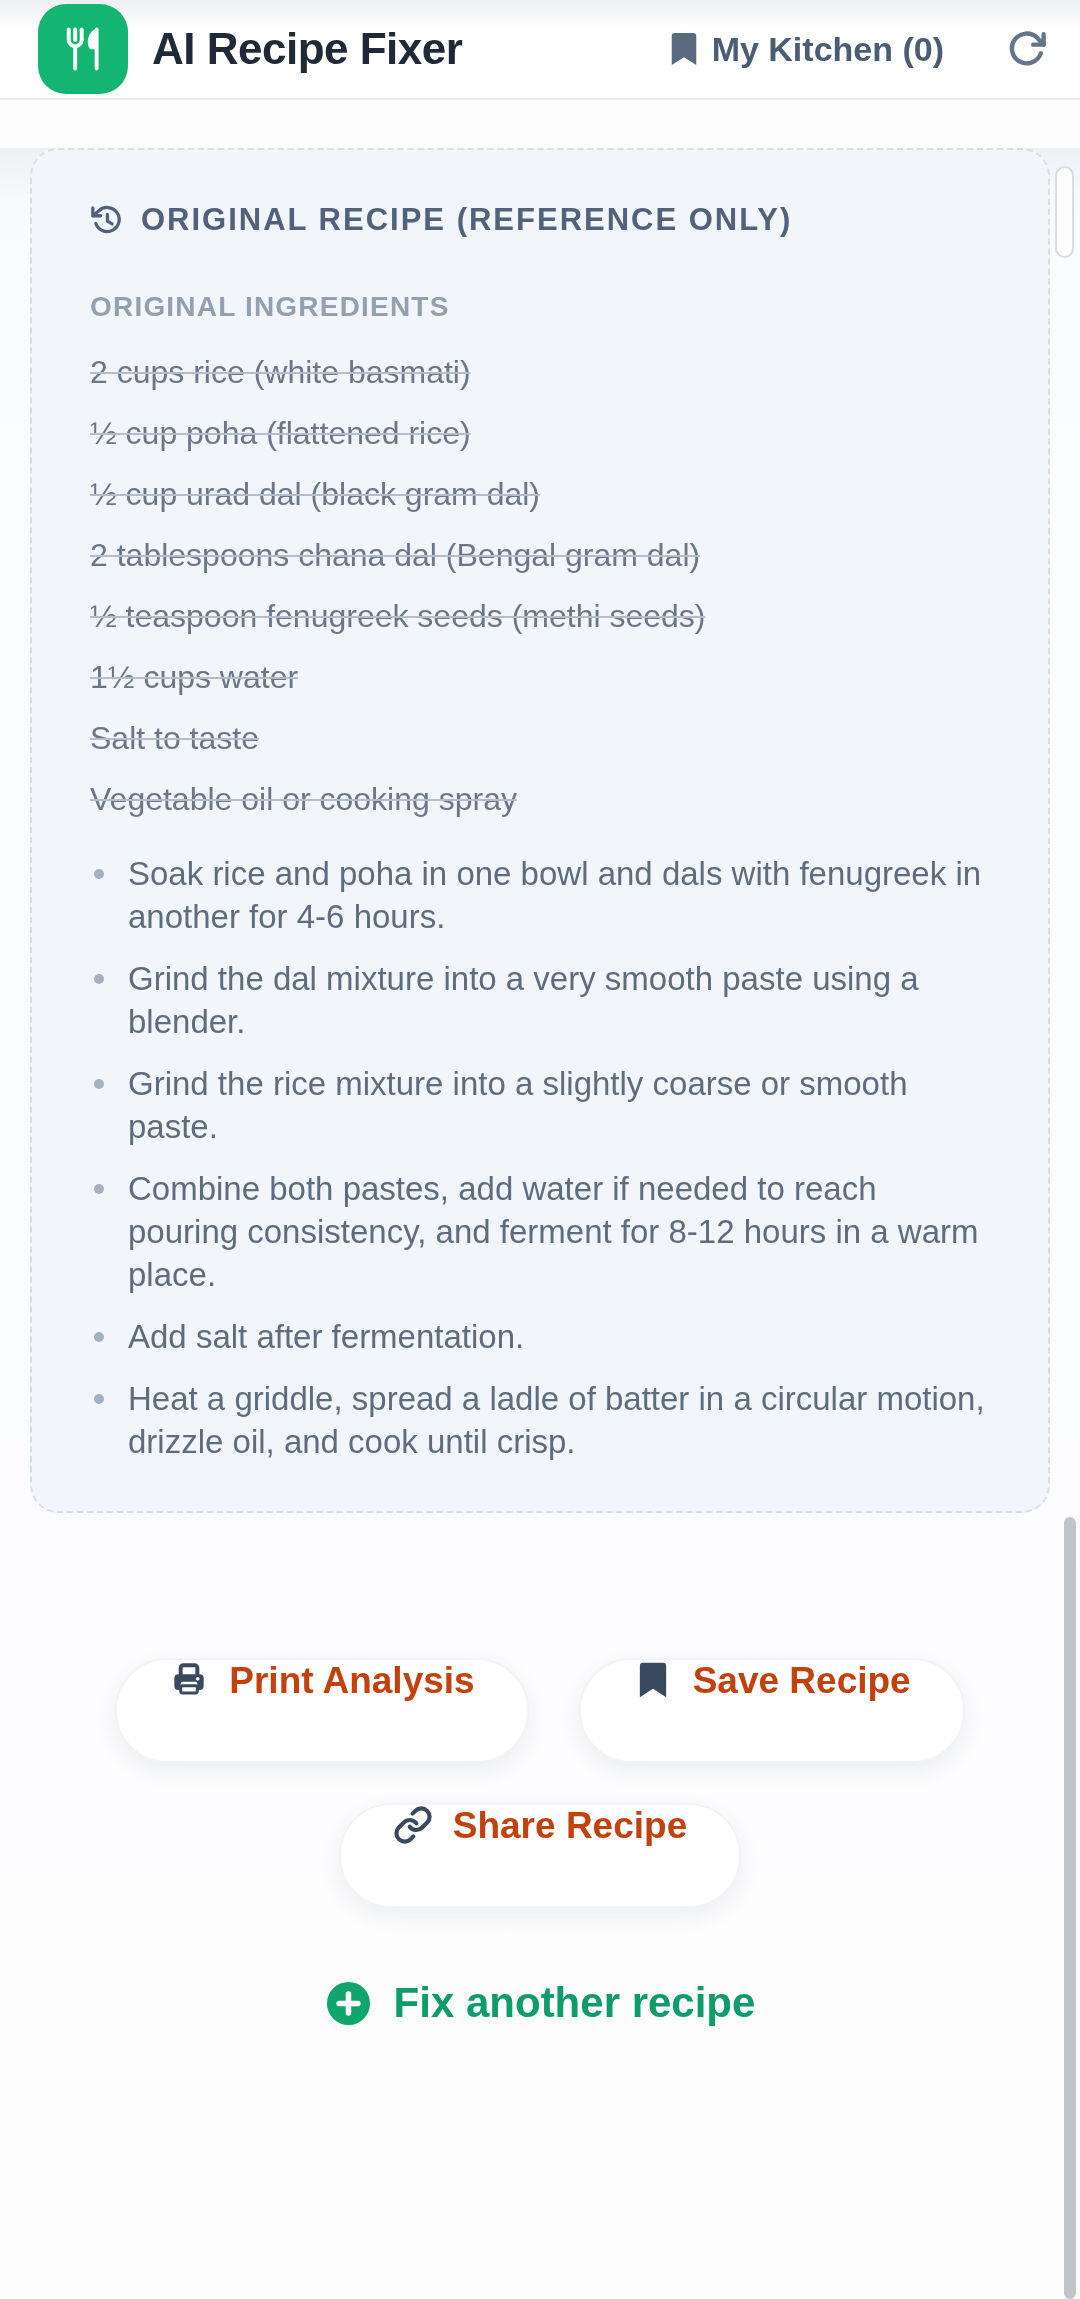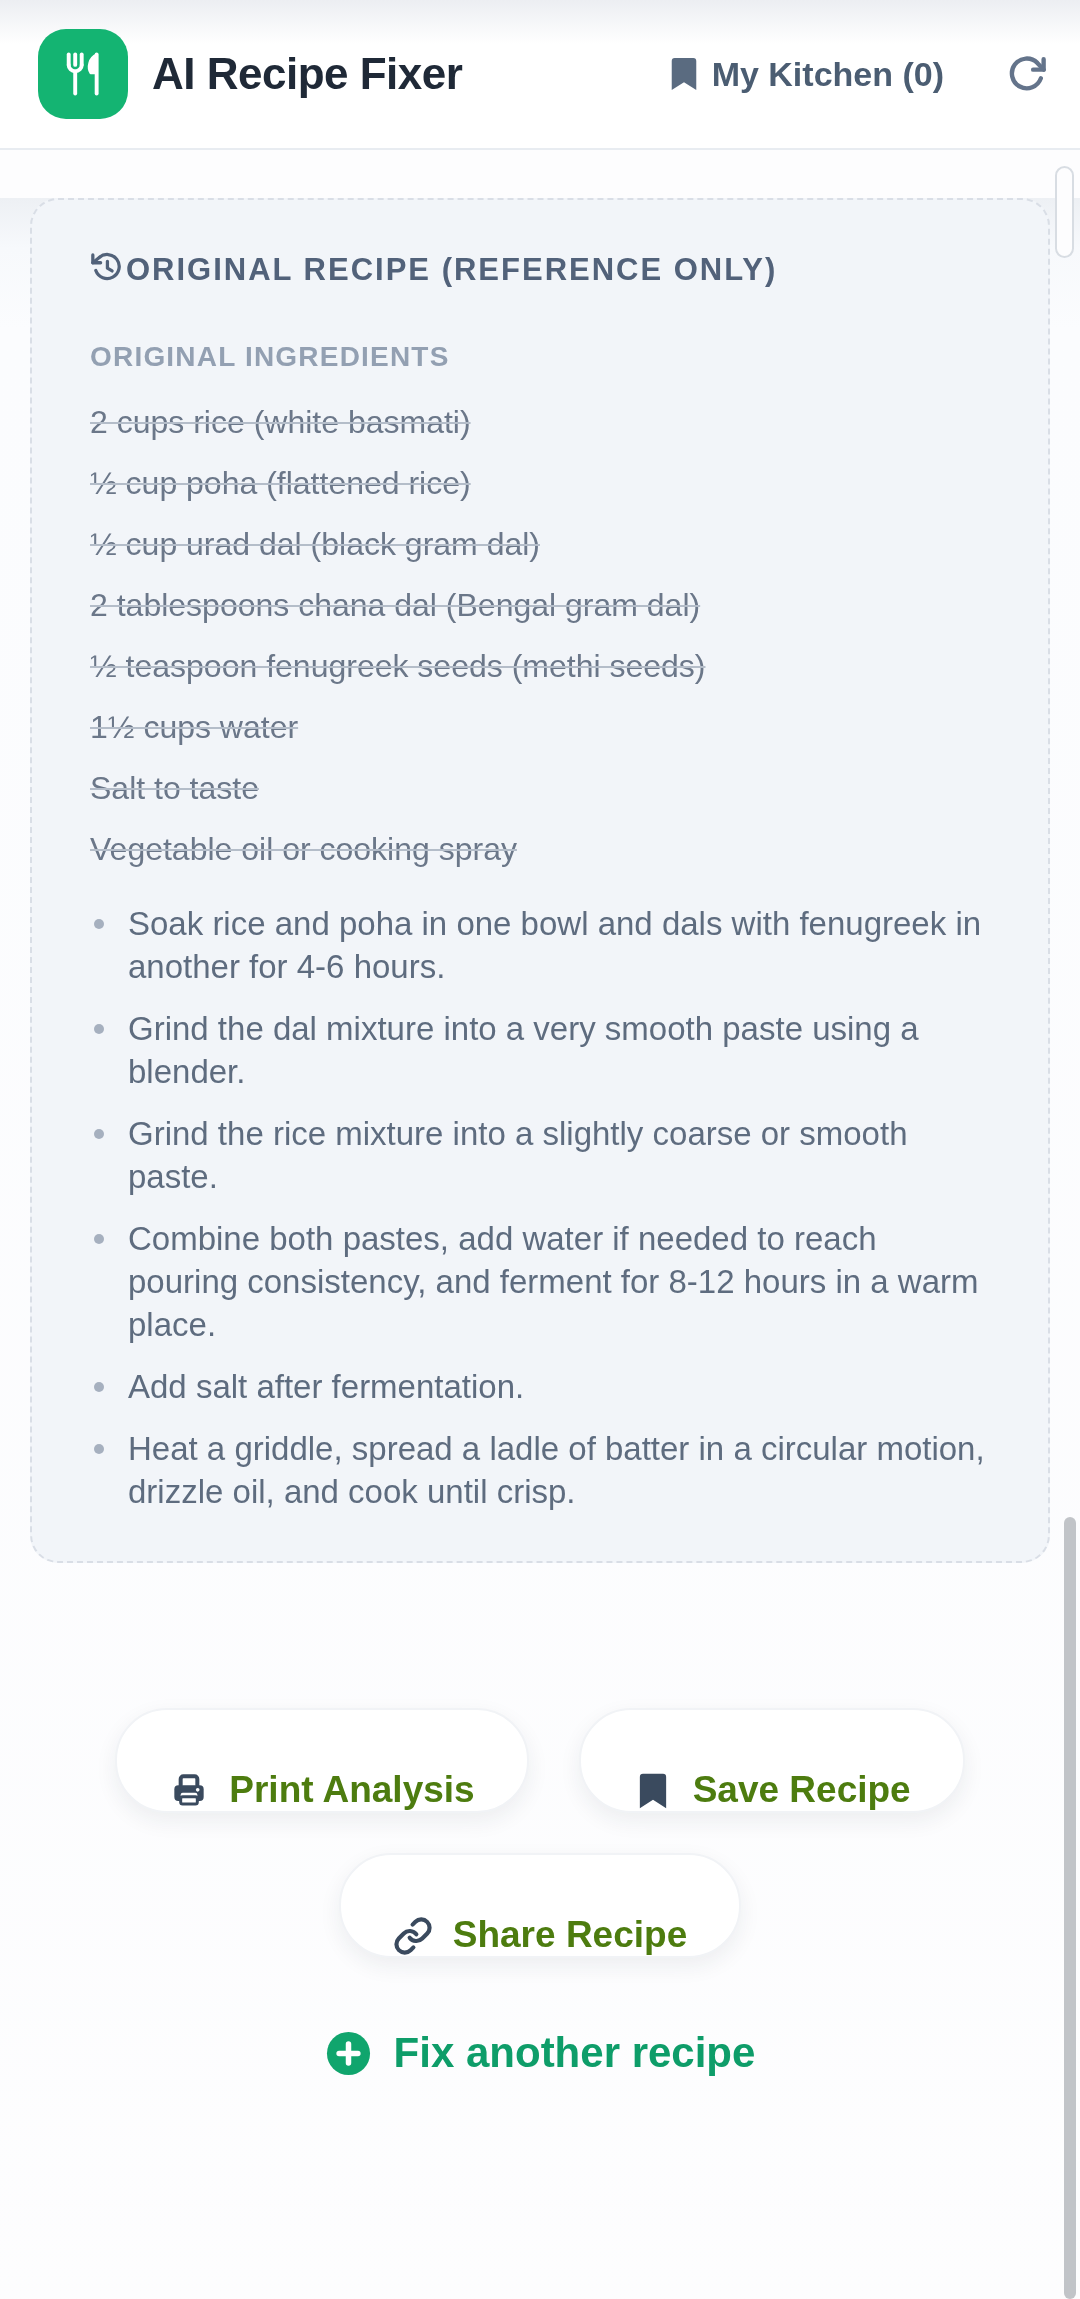--- a/index.html
+++ b/index.html
@@ -6,21 +6,21 @@
   html, body { width: 1080px; height: 2299px; overflow: hidden; }
   body {
     font-family: "Liberation Sans", "DejaVu Sans", sans-serif;
     background: #fdfdfe;
     color: #334155;
   }
   .page { position: relative; width: 1080px; height: 2299px; overflow: hidden; }
 
   
   .app-header {
-    height: 150px;
+    height: 100px;
     background: linear-gradient(180deg, #eceef2 0%, #ffffff 30%, #ffffff 100%);
     border-bottom: 2px solid #e8ecf1;
     display: flex; align-items: center; justify-content: space-between;
     padding: 0 32px 0 38px;
   }
   .header-left { display: flex; align-items: center; gap: 24px; }
   .logo-badge {
     width: 90px; height: 90px; border-radius: 28px;
     background: var(--brand-green, #14b472);
     display: flex; align-items: center; justify-content: center;
@@ -49,21 +49,21 @@
   
   .recipe-card {
     margin: 48px 30px 0 30px;
     width: 1020px;
     background: #f2f5f9;
     border: 2px dashed #d9dee6;
     border-radius: 28px;
     padding: 50px 58px 48px 58px;
   }
   .card-title {
-    display: flex; gap: 2px;
+    display: flex; align-items: center; gap: 17px;
     color: #52627a; font-size: 31px; font-weight: 700; letter-spacing: 2px;
     line-height: 40px;
   }
   .card-title svg { width: 34px; height: 34px; flex: 0 0 auto; }
   .section-heading {
     margin-top: 50px;
     font-size: 28px; font-weight: 700; letter-spacing: 1.2px;
     color: #93a0b2; line-height: 34px;
   }
   .ingredients-list { list-style: none; margin-top: 28px; }
@@ -89,28 +89,28 @@
     position: absolute; left: 4px; top: 17px;
     width: 10px; height: 10px; border-radius: 50%;
     background: #a6b0bf;
   }
 
   
   .actions { padding-top: 145px; }
   .actions-row { display: flex; justify-content: center; gap: 50px; }
   .actions-row + .actions-row { margin-top: 40px; }
   .pill-btn {
-    display: flex; align-items: flex-end; gap: 20px;
+    display: flex; align-items: flex-start; gap: 20px;
     height: 105px; padding: 0 52px;
     background: #ffffff;
     border: 2px solid #f1f3f6;
     border-radius: 52px;
     box-shadow: 0 8px 22px rgba(30, 41, 59, 0.07);
     cursor: pointer;
-    font-family: inherit; font-size: 37px; font-weight: 700; color: #4d7c0f;
+    font-family: inherit; font-size: 37px; font-weight: 700; color: #c2410c;
   }
   .pill-btn svg { width: 40px; height: 40px; flex: 0 0 auto; }
 
   .fix-link-wrap { display: flex; justify-content: center; margin-top: 71px; }
   .fix-link {
     display: flex; align-items: center; gap: 22px;
     background: none; border: none; cursor: pointer;
     font-family: inherit; font-size: 42px; font-weight: 700;
     color: var(--link-green, #0e9d69);
   }

